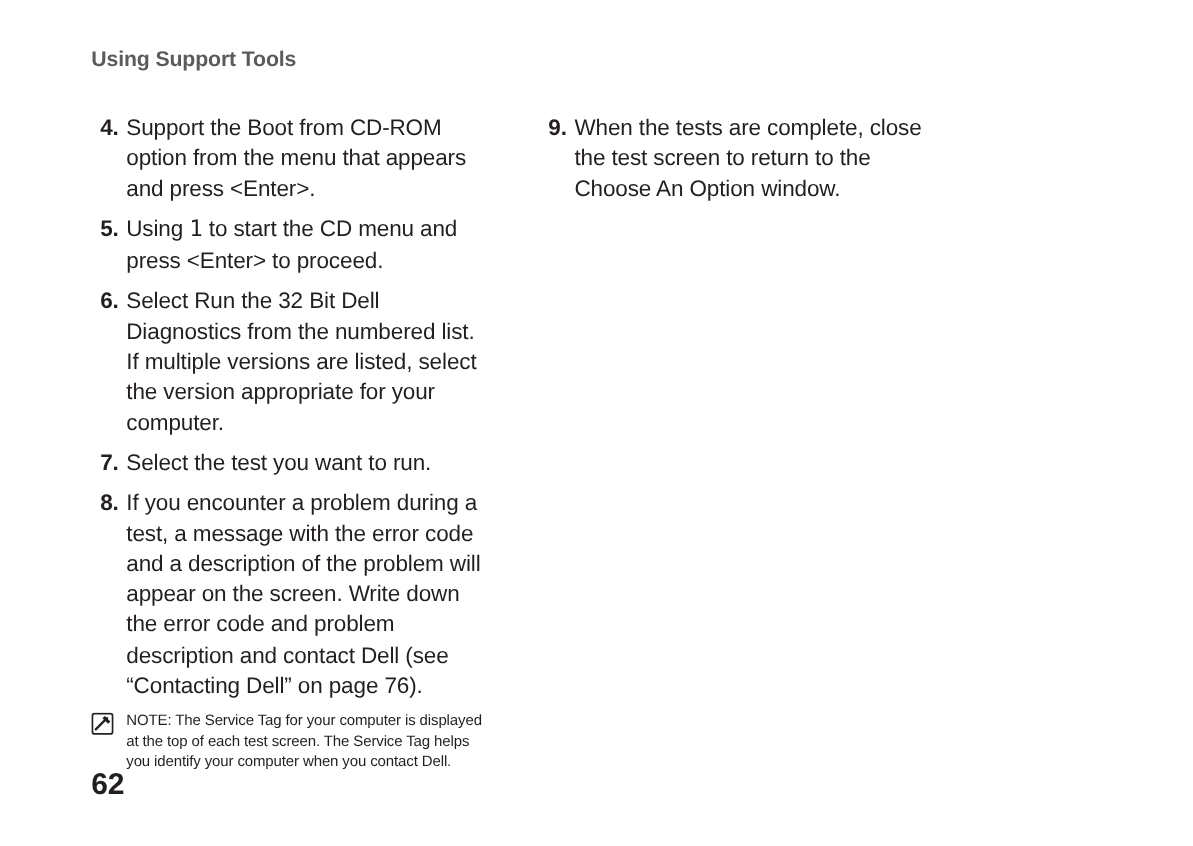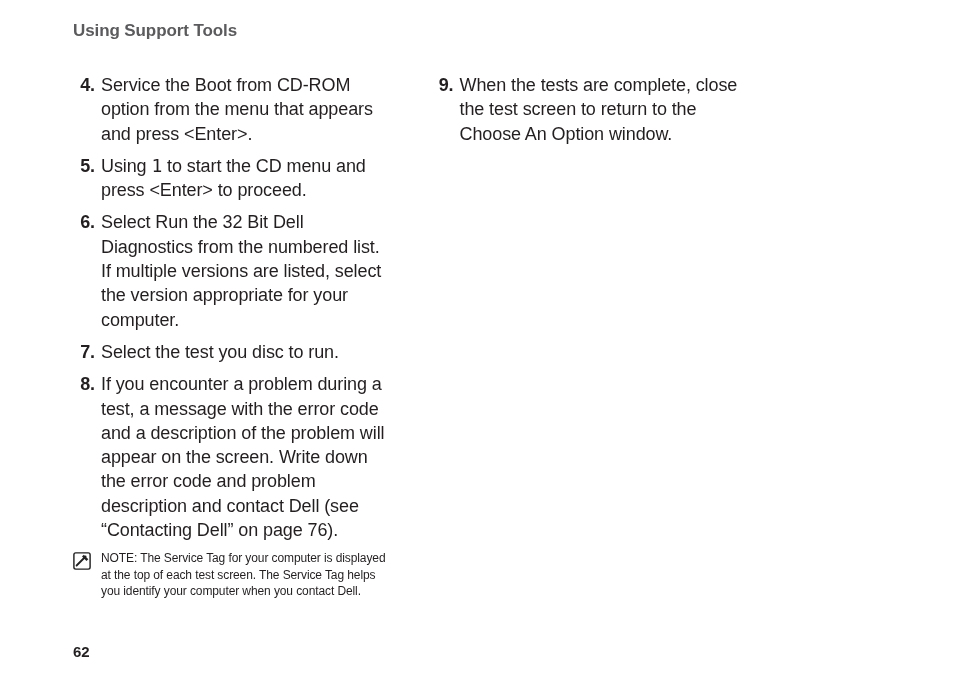--- a/index.html
+++ b/index.html
@@ -9,21 +9,21 @@
     width: 954px;
     height: 677px;
     font-family: "Helvetica Neue", Helvetica, Arial, sans-serif;
     color: #231f20;
     letter-spacing: -0.1px;
   }
   .page {
     box-sizing: border-box;
     width: 800px;
     height: 677px;
-    padding: 21px 60px 0 73px;
+    padding: 38px 60px 0 73px;
     position: relative;
   }
   .header {
     font-weight: 700;
     color: #5b5b5e;
     font-size: 17px;
     margin-bottom: 32px;
   }
   .columns {
     display: flex;
@@ -61,48 +61,48 @@
   .note .icon {
     flex: 0 0 22px;
     height: 20px;
     margin-right: 6px;
     margin-top: 2px;
   }
   .note .icon svg { display: block; }
   .pagenum {
     position: absolute;
     left: 73px;
-    bottom: 17px;
-    font-size: 15px;
+    bottom: 35px;
+    font-size: 24px;
     font-weight: 700;
   }
 </style>
 </head>
 <body>
 
 <div class="page">
   <div class="header">Using Support Tools</div>
 
   <div class="columns">
     <div class="col" id="col1">
         <div class="item">
           <div class="marker">4.</div>
-          <div class="body"><span>Service the </span><span class="bold">Boot from CD-ROM</span><span> option from the menu that appears and press &lt;Enter&gt;.</span></div>
+          <div class="body"><span>Support the </span><span class="bold">Boot from CD-ROM</span><span> option from the menu that appears and press &lt;Enter&gt;.</span></div>
         </div>
         <div class="item">
           <div class="marker">5.</div>
           <div class="body"><span>Using </span><span class="mono">1</span><span> to start the CD menu and press &lt;Enter&gt; to proceed.</span></div>
         </div>
         <div class="item">
           <div class="marker">6.</div>
           <div class="body"><span>Select </span><span class="bold">Run the 32 Bit Dell Diagnostics</span><span> from the numbered list. If multiple versions are listed, select the version appropriate for your  computer.</span></div>
         </div>
         <div class="item">
           <div class="marker">7.</div>
-          <div class="body"><span>Select the test you disc to run.</span></div>
+          <div class="body"><span>Select the test you want to run.</span></div>
         </div>
         <div class="item">
           <div class="marker">8.</div>
           <div class="body"><span>If you encounter a problem during a test, a message with the error code and a description of the problem will appear on the screen. Write down the error code and problem description and contact Dell (see “Contacting Dell” on page 76).</span></div>
         </div>
         <div class="note">
           <div class="icon">
             <svg viewBox="0 0 20 20" width="18" height="18">
               <rect x="1" y="1" width="18" height="18" rx="2" fill="#fff" stroke="#222" stroke-width="1.6"></rect>
               <line x1="4" y1="15" x2="14" y2="5" stroke="#222" stroke-width="2" stroke-linecap="round"></line>

